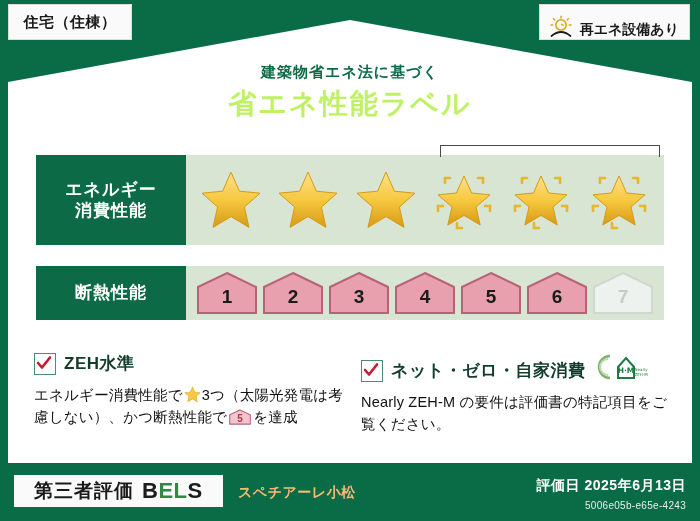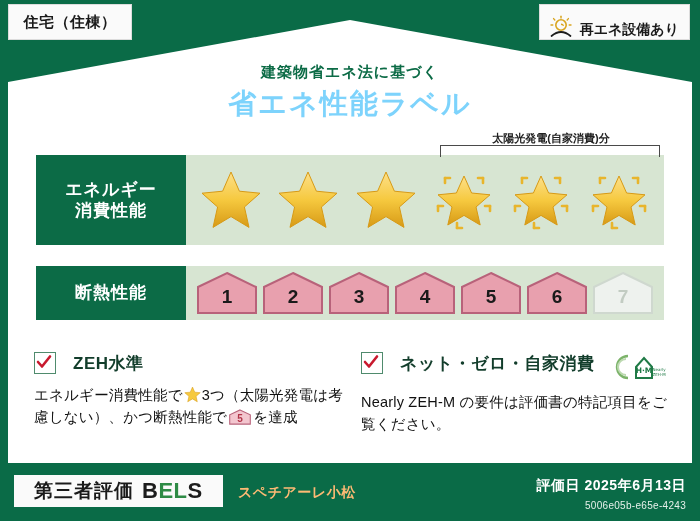--- a/index.html
+++ b/index.html
@@ -36,21 +36,21 @@
     clip-path:polygon(0% 14%, 50% 0%, 100% 14%, 100% 100%, 0% 100%);
   }
 
   
   .title-sub{
     position:absolute;top:63px;left:0;right:0;text-align:center;
     font-size:15px;font-weight:bold;color:#0c6b46;letter-spacing:1px;
   }
   .title-main{
     position:absolute;top:85px;left:0;right:0;text-align:center;
-    font-size:28px;font-weight:bold;color:#7dd3fc;letter-spacing:2px;
+    font-size:28px;font-weight:bold;color:#bef264;letter-spacing:2px;
   }
 
   
   .row{position:absolute;left:36px;right:36px;display:flex;align-items:stretch;}
   .row-energy{top:155px;height:90px;}
   .row-insul{top:266px;height:54px;}
 
   .row-key{
     flex:0 0 150px;background:#0c6b46;color:#ffffff;
     display:flex;flex-direction:column;align-items:center;justify-content:center;
@@ -85,21 +85,21 @@
   .badge svg{width:100%;height:100%;display:block;}
   .badge span{
     position:absolute;inset:0;display:flex;align-items:center;justify-content:center;
     font-size:19px;font-weight:bold;color:#1a1a1a;padding-top:8px;
   }
   .badge.off span{color:#c2ccc2;}
 
   
   .cols{position:absolute;top:352px;left:34px;right:30px;display:flex;gap:18px;}
   .col{flex:1 1 50%;}
-  .col-head{display:flex;align-items:flex-start;gap:17px;}
+  .col-head{display:flex;align-items:flex-end;gap:8px;}
   .chk{
     width:20px;height:20px;border:1.6px solid #4f8b6d;background:#fff;
     flex:0 0 auto;position:relative;
   }
   .chk svg{position:absolute;left:1px;top:1px;width:16px;height:16px;}
   .col-title{font-size:17px;font-weight:bold;color:#123d2b;letter-spacing:.5px;white-space:nowrap;}
   .zeh-logo{width:52px;height:30px;flex:0 0 auto;margin-left:2px;}
   .col-body{
     margin-top:9px;font-size:14.5px;color:#111;line-height:1.55;letter-spacing:.2px;
   }
@@ -166,21 +166,20 @@
 
   <div class="title-sub">建築物省エネ法に基づく</div>
   <div class="title-main">省エネ性能ラベル</div>
 
   <div class="row row-energy">
     <div class="row-key">
       <span>エネルギー</span>
       <span>消費性能</span>
     </div>
     <div class="row-val">
-      <div class="solar-note">太陽光発電(自家消費)分</div>
       <div class="solar-bracket"></div>
       <div class="stars">
         <span class="star-wrap">
           <svg class="star-svg" viewBox="0 0 64 64">
             <defs>
                 <linearGradient id="g1" x1="0" y1="0" x2="0" y2="1">
               <stop offset="0" stop-color="#fde08a"></stop>
                   <stop offset=".5" stop-color="#f6c93f"></stop>
                   <stop offset="1" stop-color="#d79a16"></stop>
             </linearGradient>

